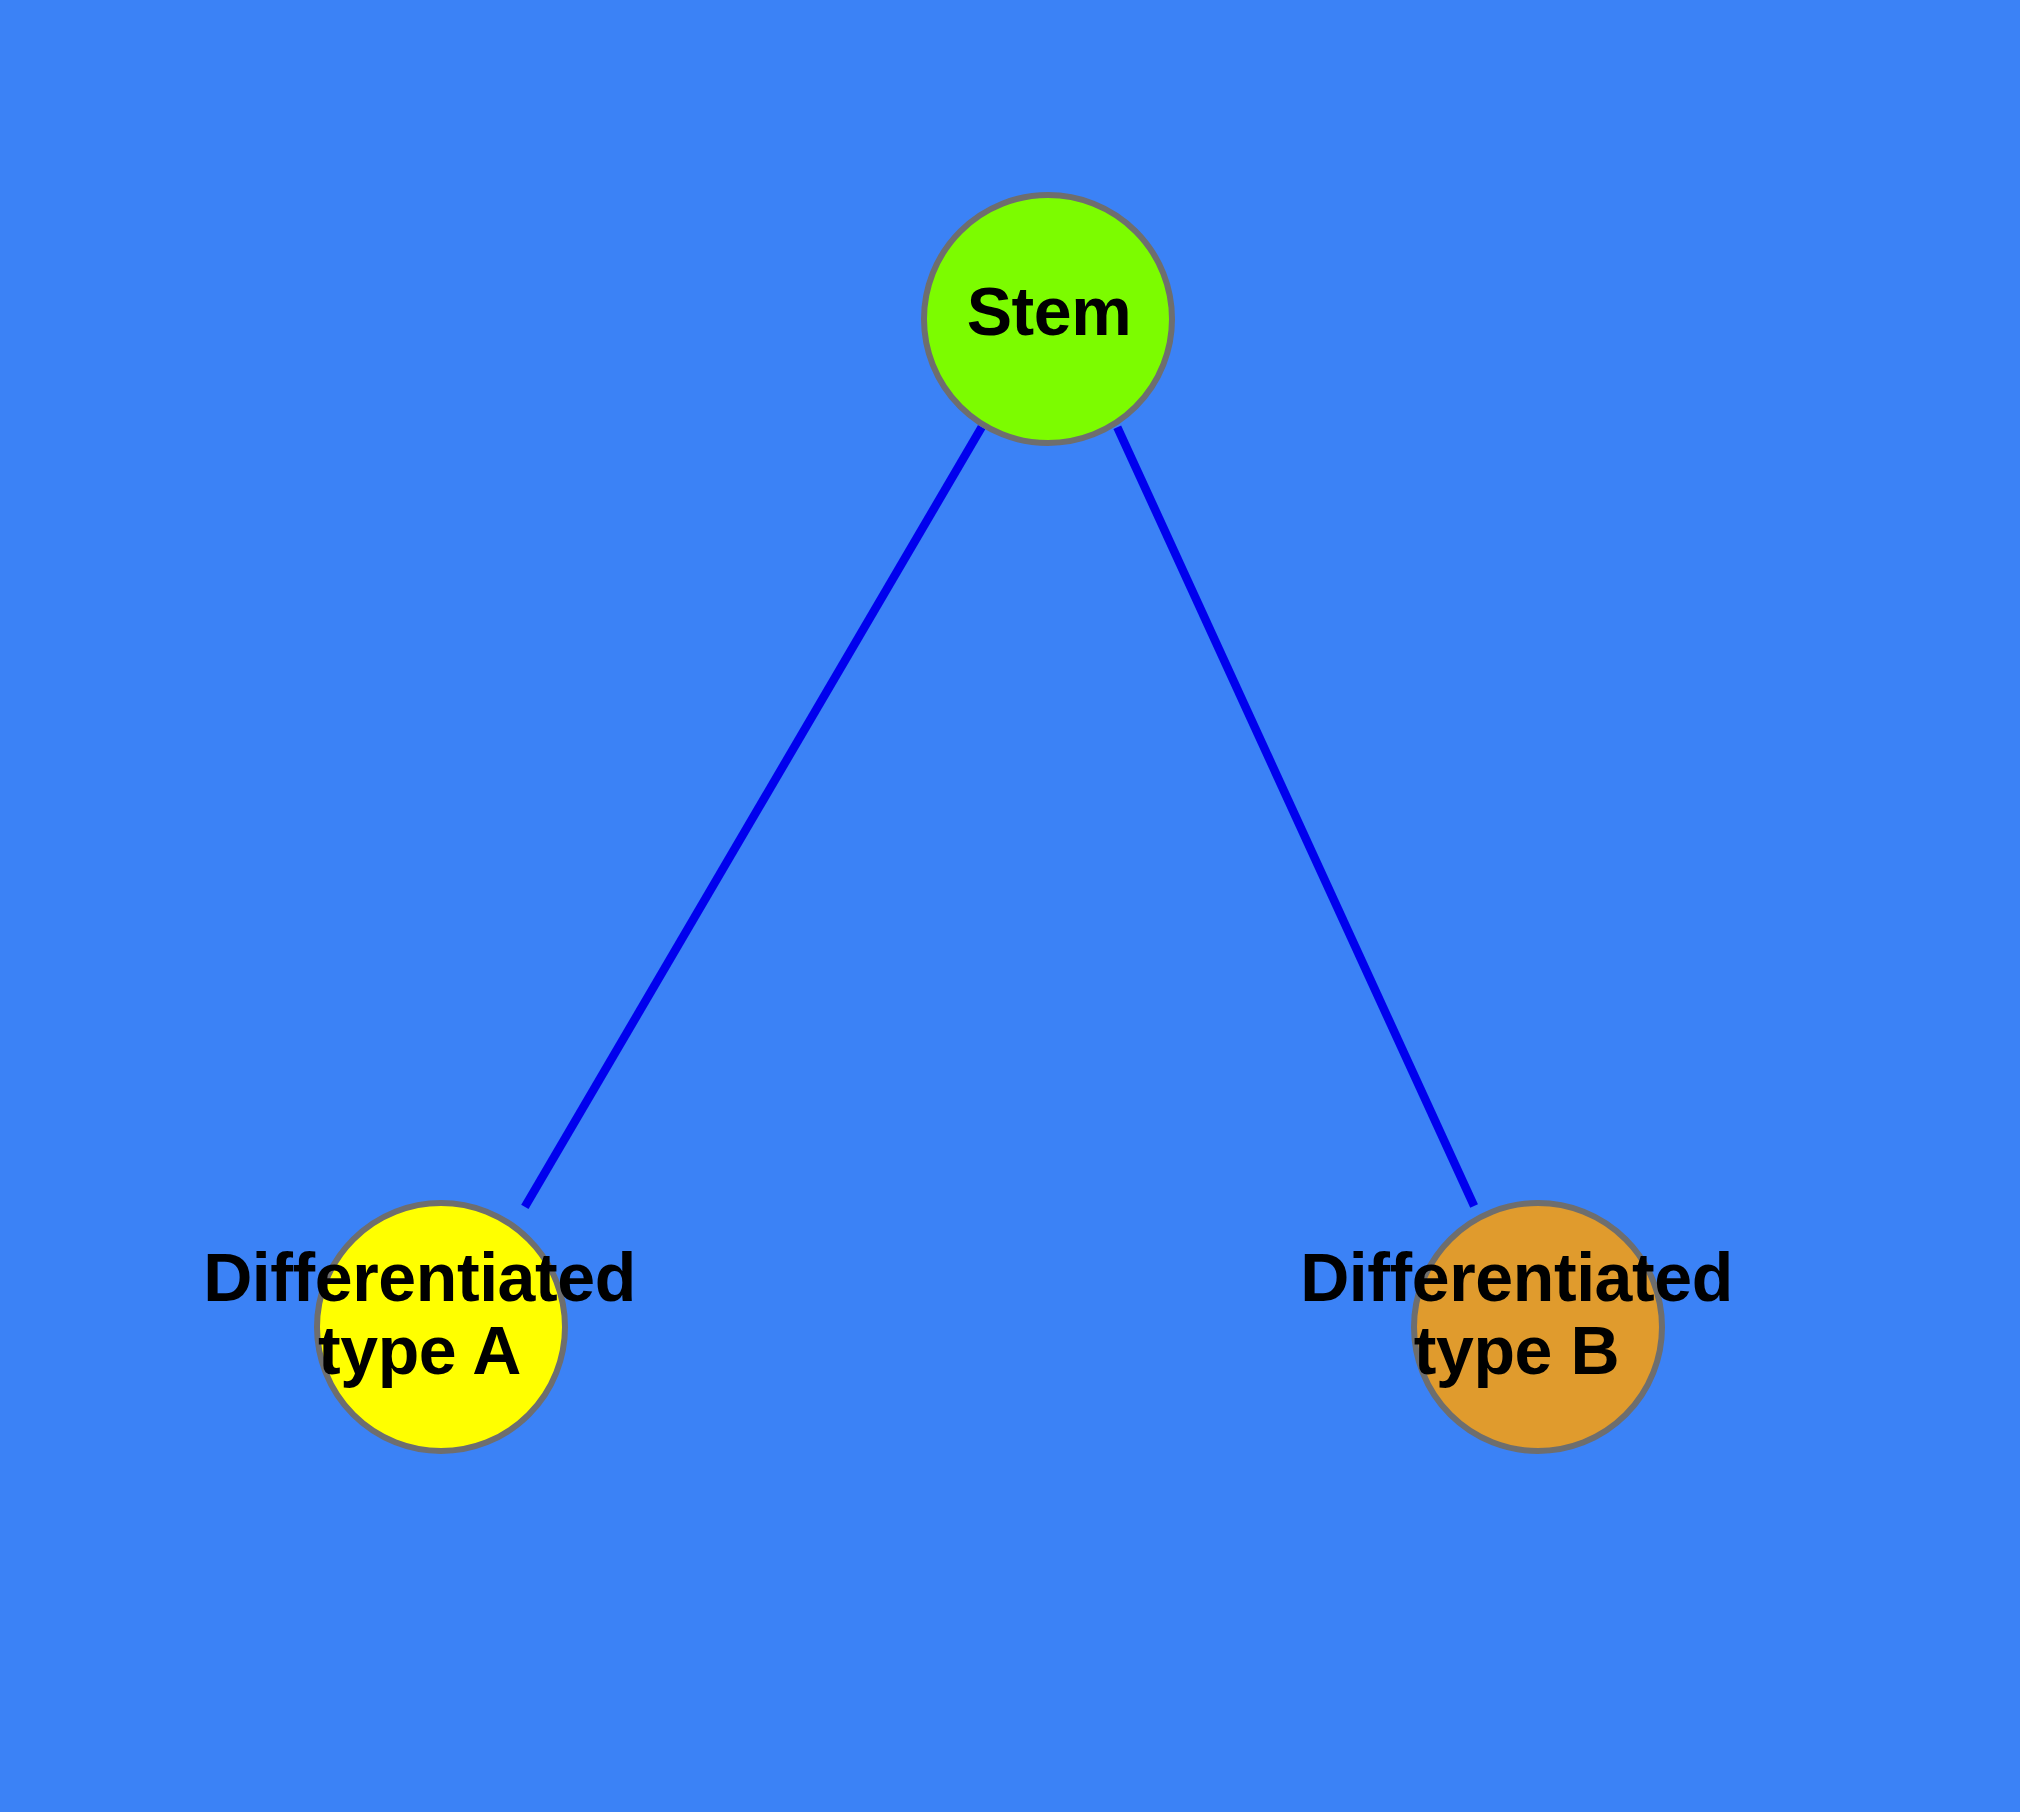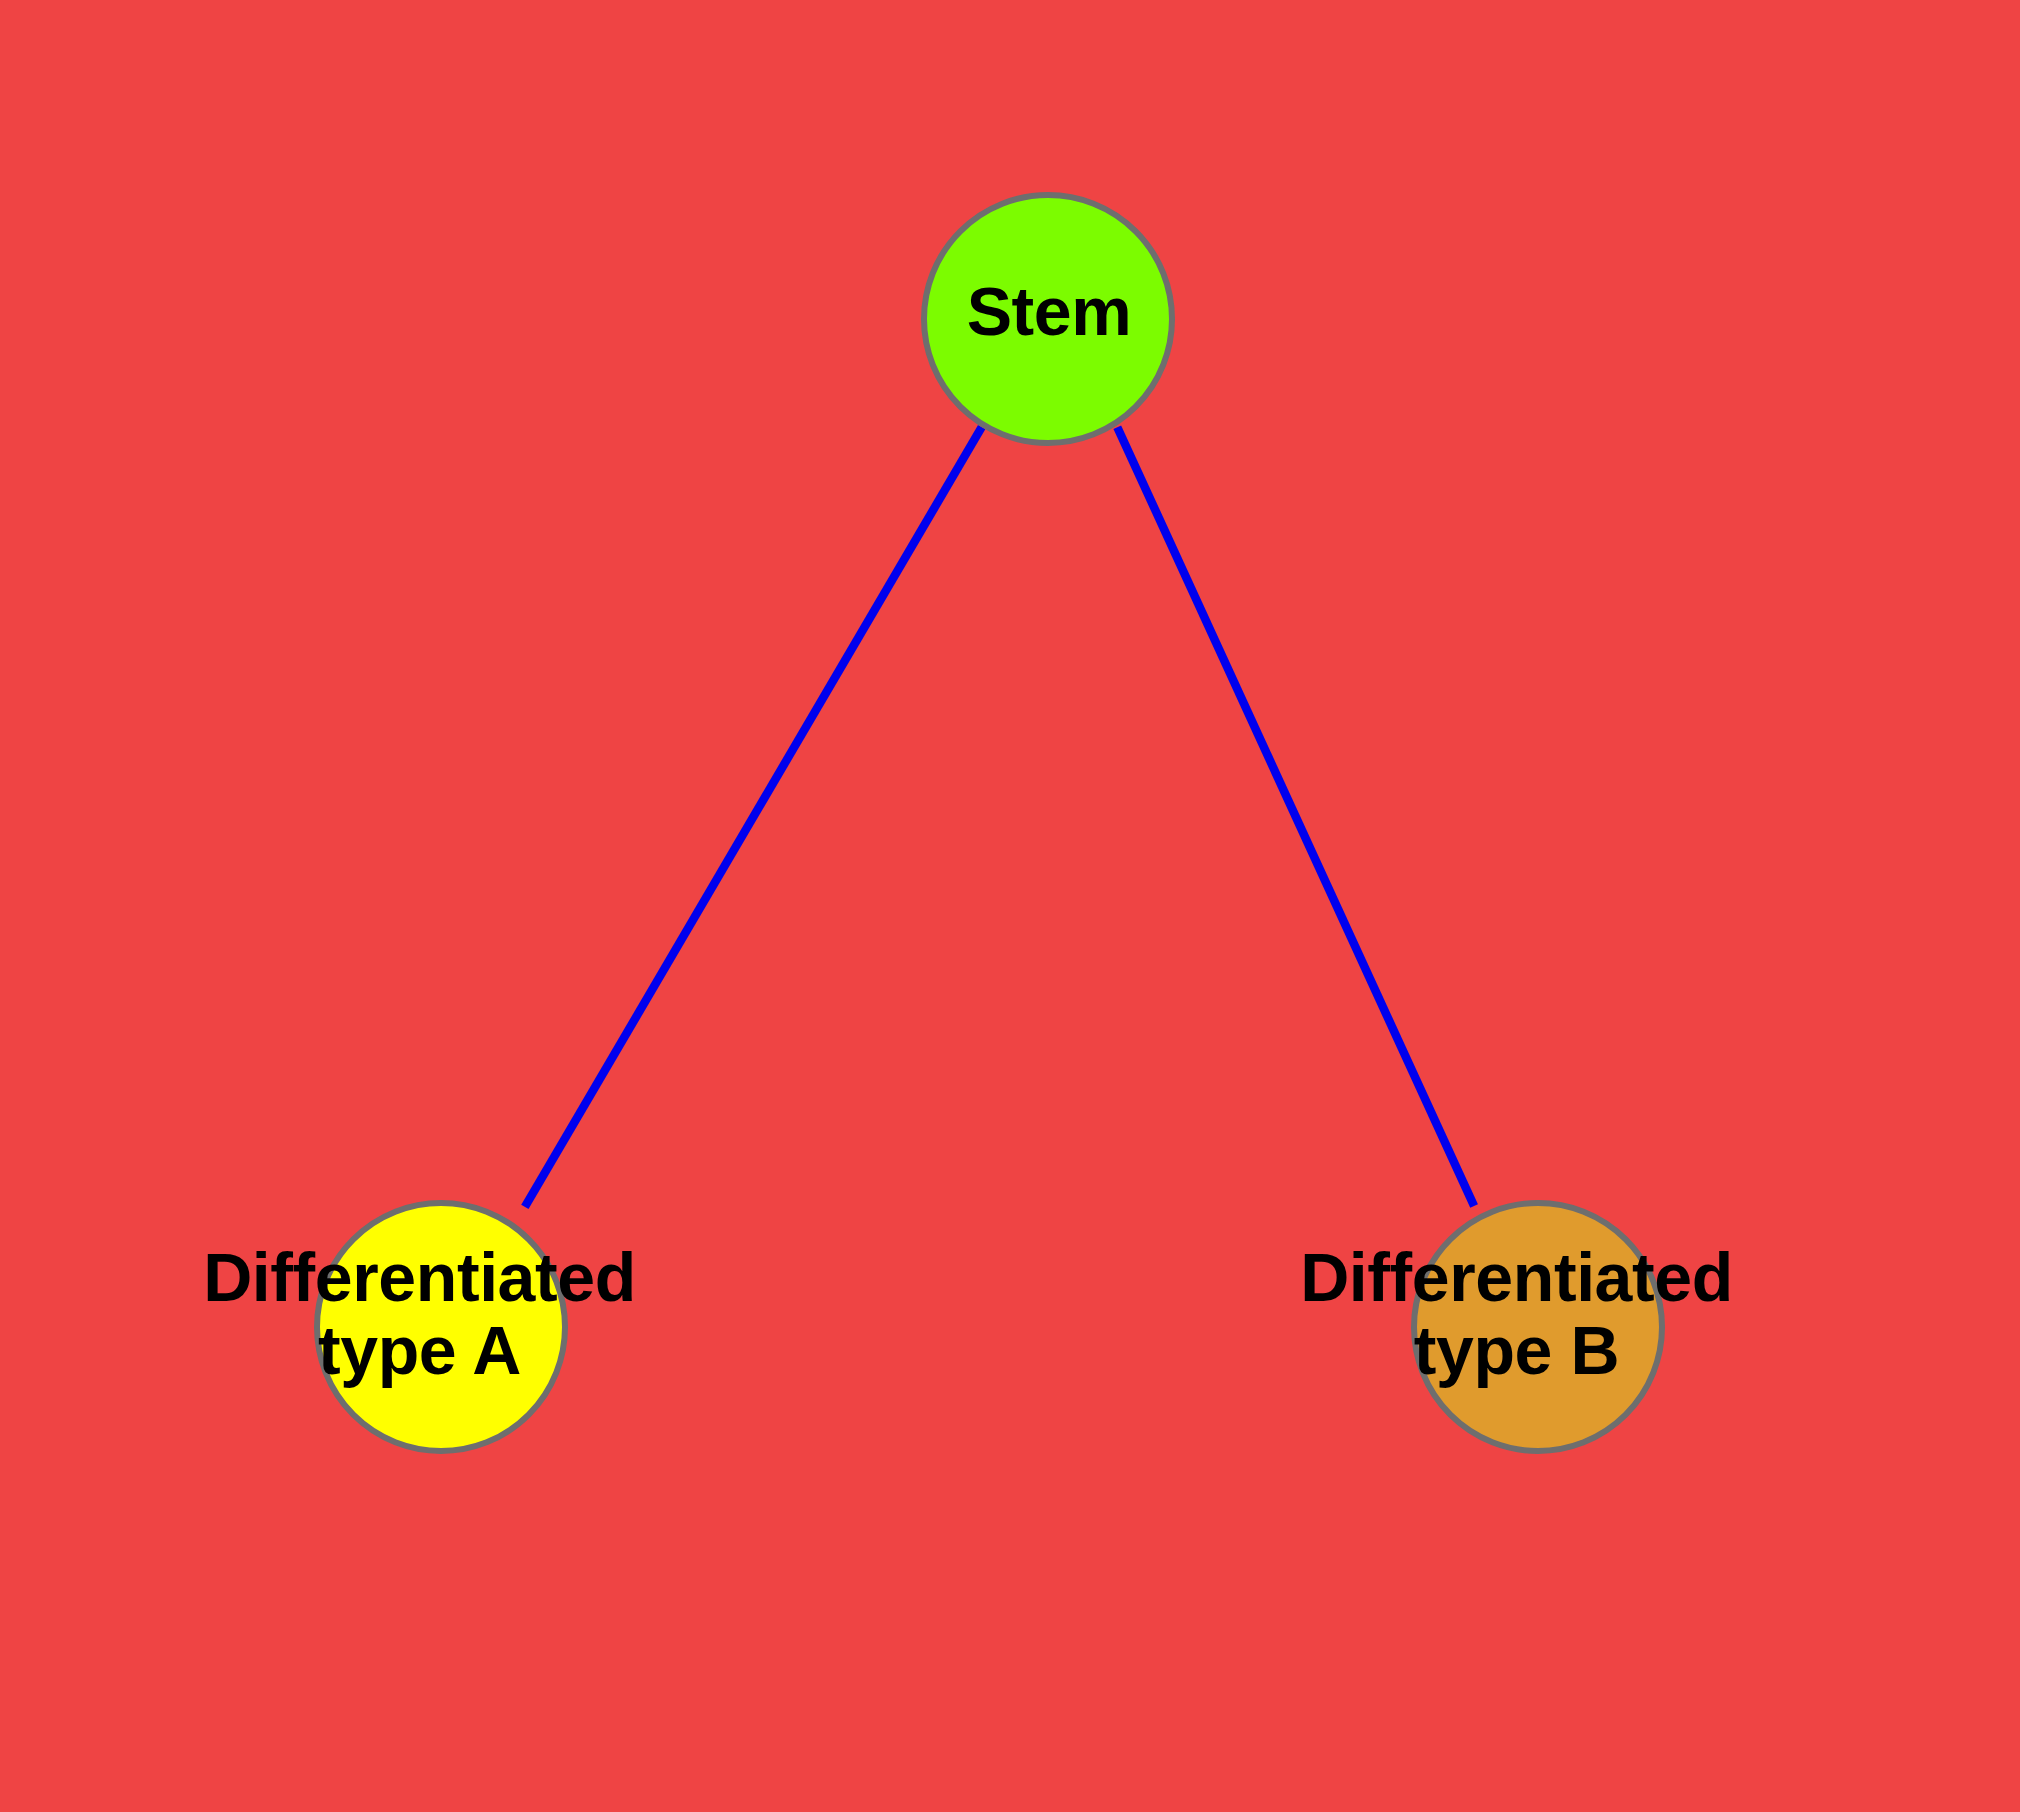--- a/index.html
+++ b/index.html
@@ -11,21 +11,21 @@
     width: 2021px;
     height: 1812px;
     background: #ccccfa;
     font-family: "Liberation Sans", sans-serif;
     overflow: hidden;
   }
   #graph-canvas {
     position: relative;
     width: 2021px;
     height: 1812px;
-    background: #ef4444;
+    background: #3b82f6;
   }
   #edge-layer {
     position: absolute;
     left: 0;
     top: 0;
     width: 2021px;
     height: 1812px;
   }
   .node-circle {
     position: absolute;

